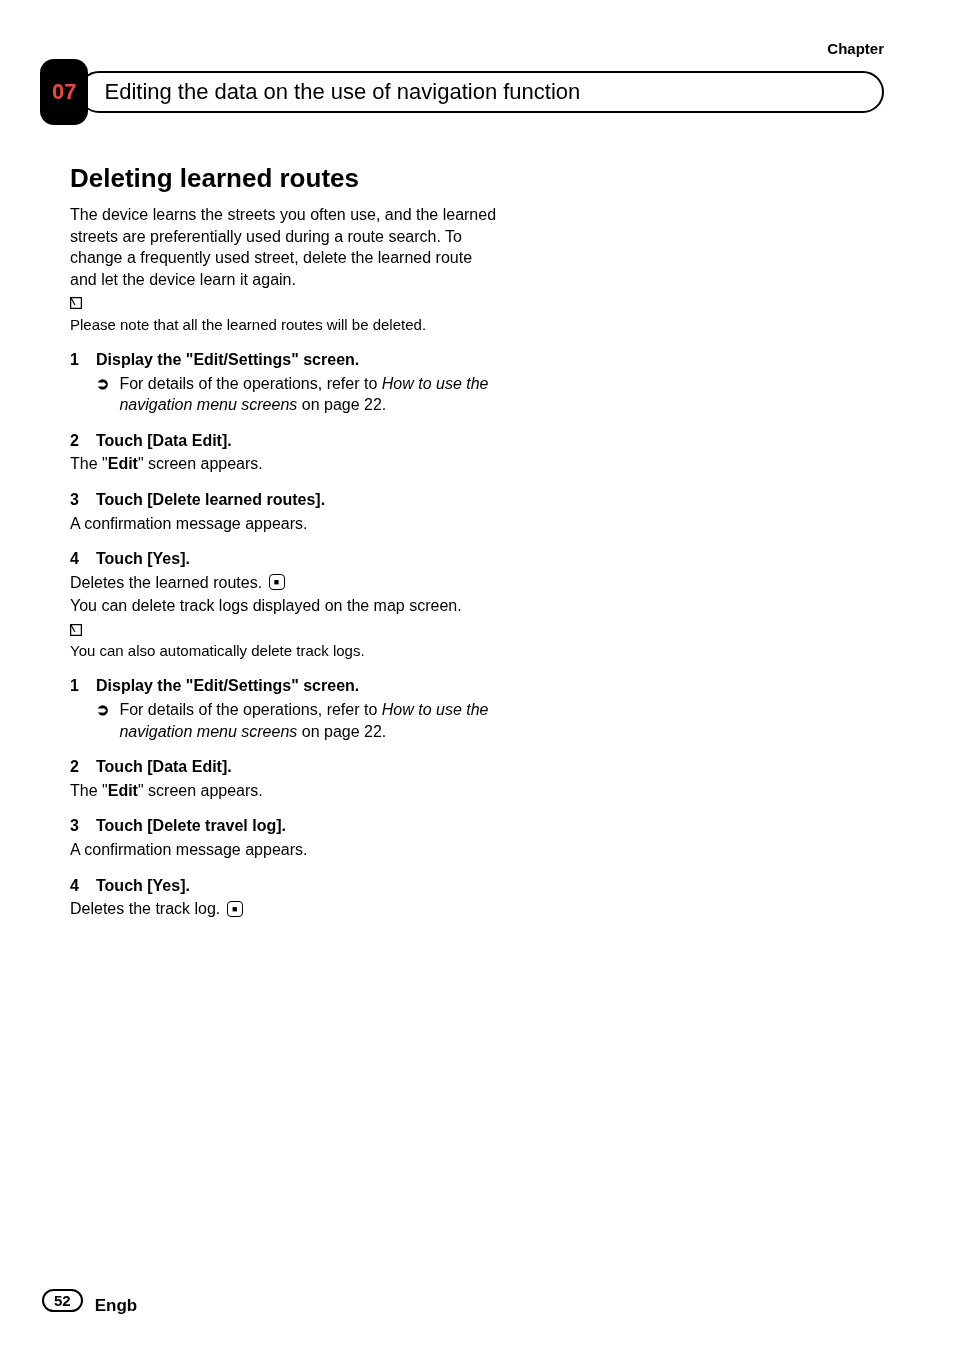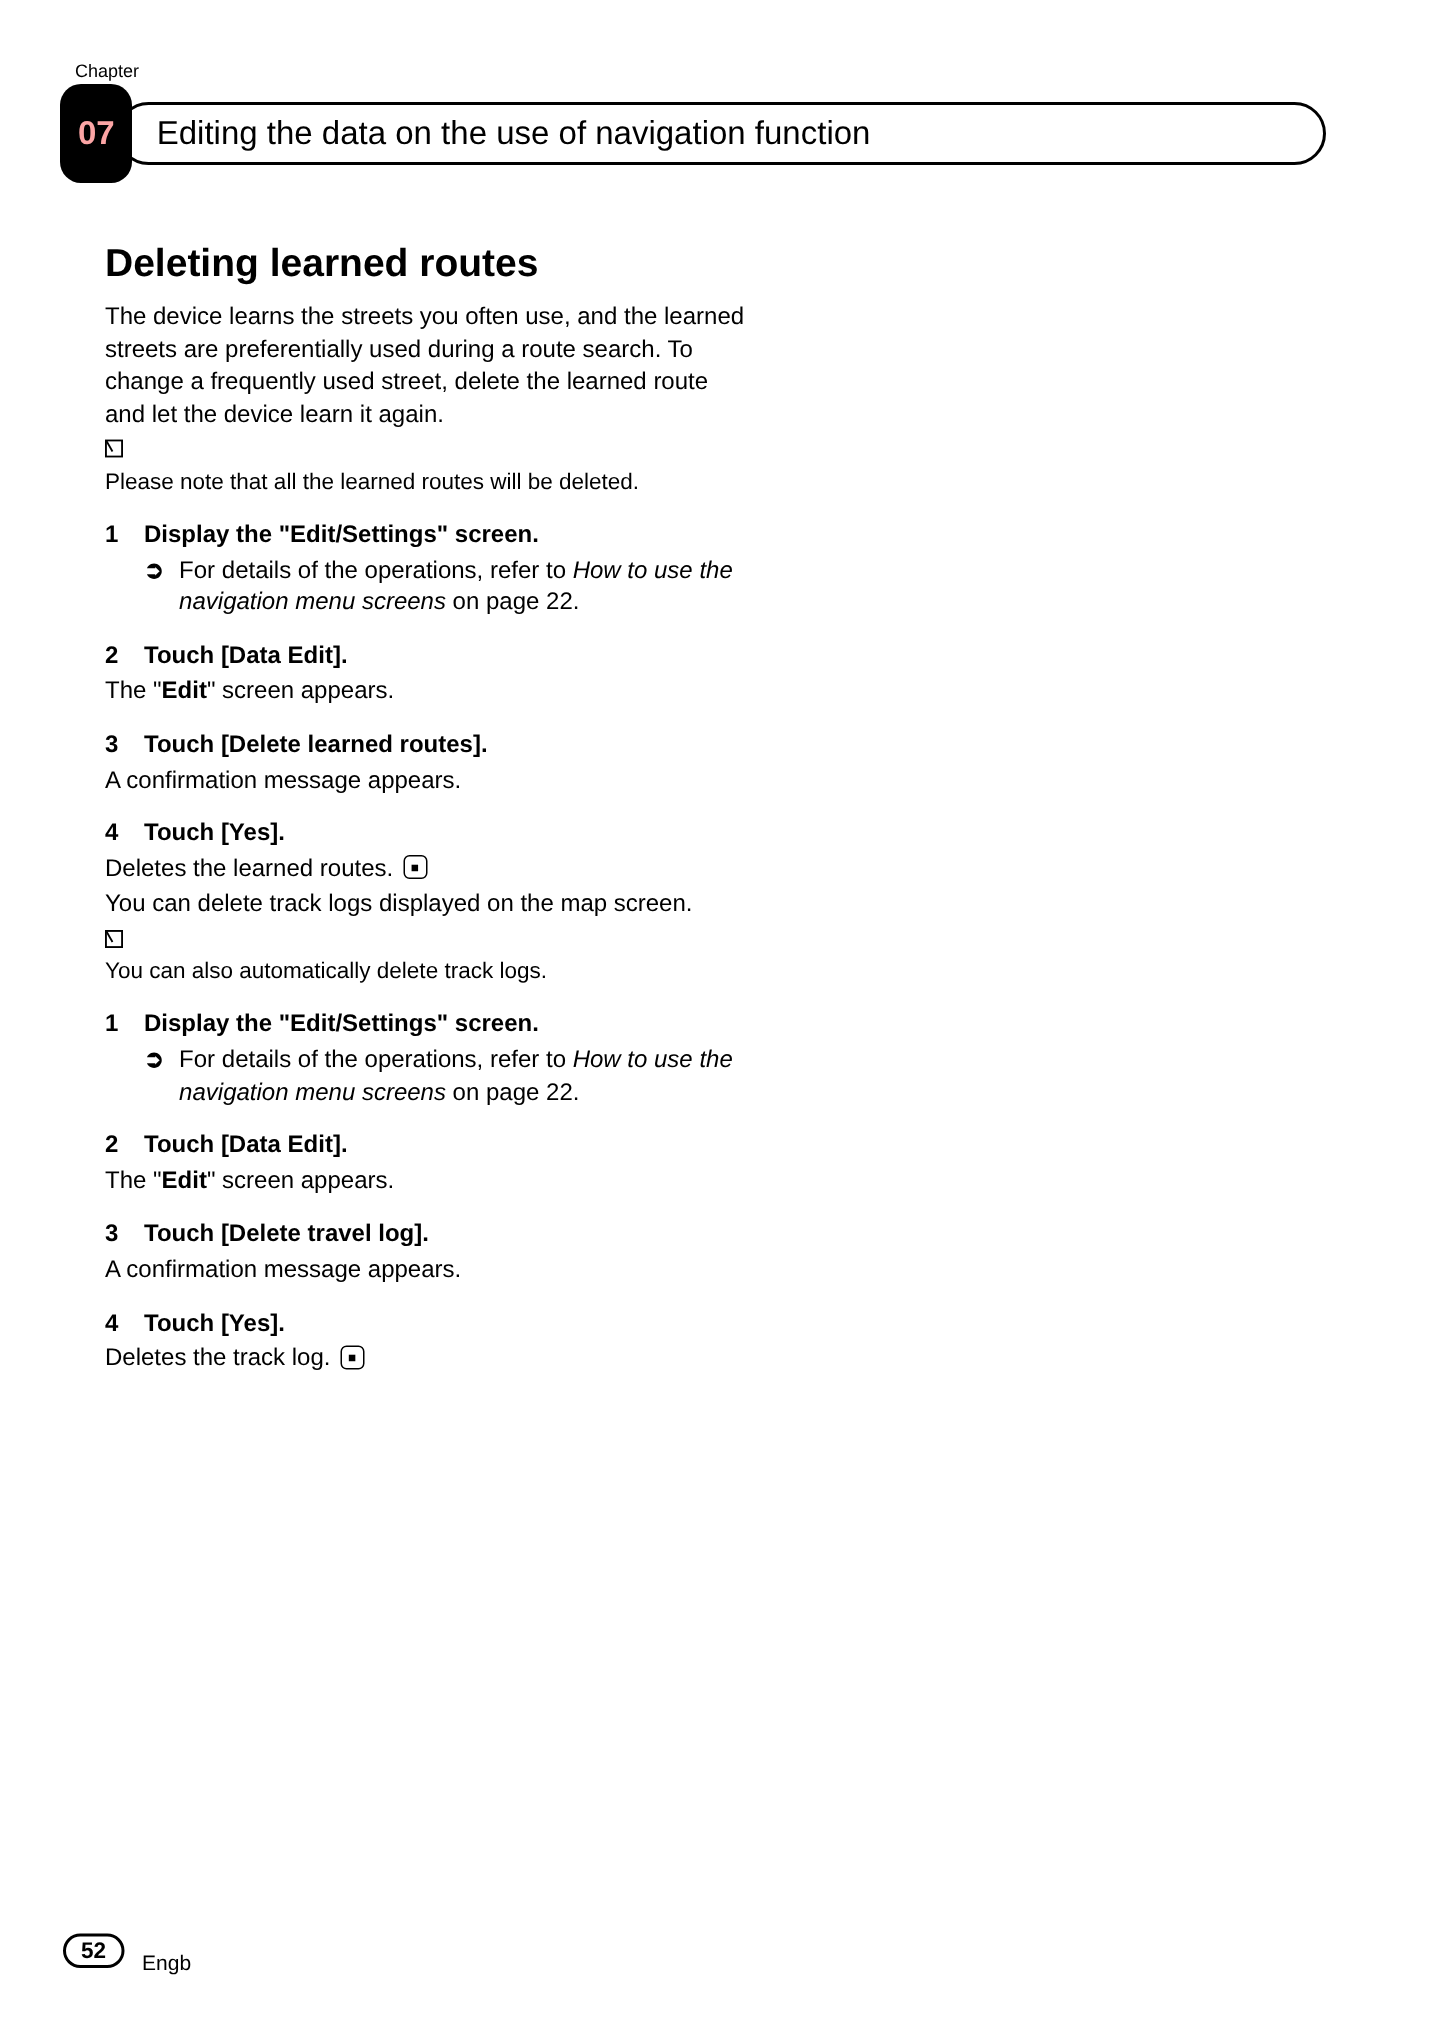--- a/index.html
+++ b/index.html
@@ -11,33 +11,34 @@
     background: #fff;
   }
   .page {
     width: 954px;
     height: 1352px;
     position: relative;
     padding: 40px 70px 0 40px;
     box-sizing: border-box;
   }
   .chapter-label {
-    font-size: 12px;
-    font-weight: normal;
+    font-size: 15px;
+    font-weight: bold;
     margin-left: 10px;
     margin-bottom: 2px;
+    text-align: right;
   }
   .header-row {
     display: flex;
     align-items: center;
     margin-bottom: 28px;
   }
   .chapter-badge {
     background: #000;
-    color: #fca5a5;
+    color: #ef4444;
     font-weight: bold;
     font-size: 22px;
     border-radius: 14px;
     padding: 20px 12px;
     display: inline-flex;
     align-items: center;
     margin-right: 10px;
     position: relative;
     z-index: 2;
   }
@@ -133,22 +134,22 @@
   }
   .pagenum {
     border: 2px solid #000;
     border-radius: 14px;
     padding: 1px 10px;
     font-weight: bold;
     font-size: 15px;
     margin-right: 12px;
   }
   .lang {
-    font-size: 14px;
-    font-weight: normal;
+    font-size: 17px;
+    font-weight: bold;
     position: relative;
     top: 4px;
   }
   svg.sq { width: 12px; height: 12px; }
 </style>
 </head>
 <body>
 
 <div class="page">
 

